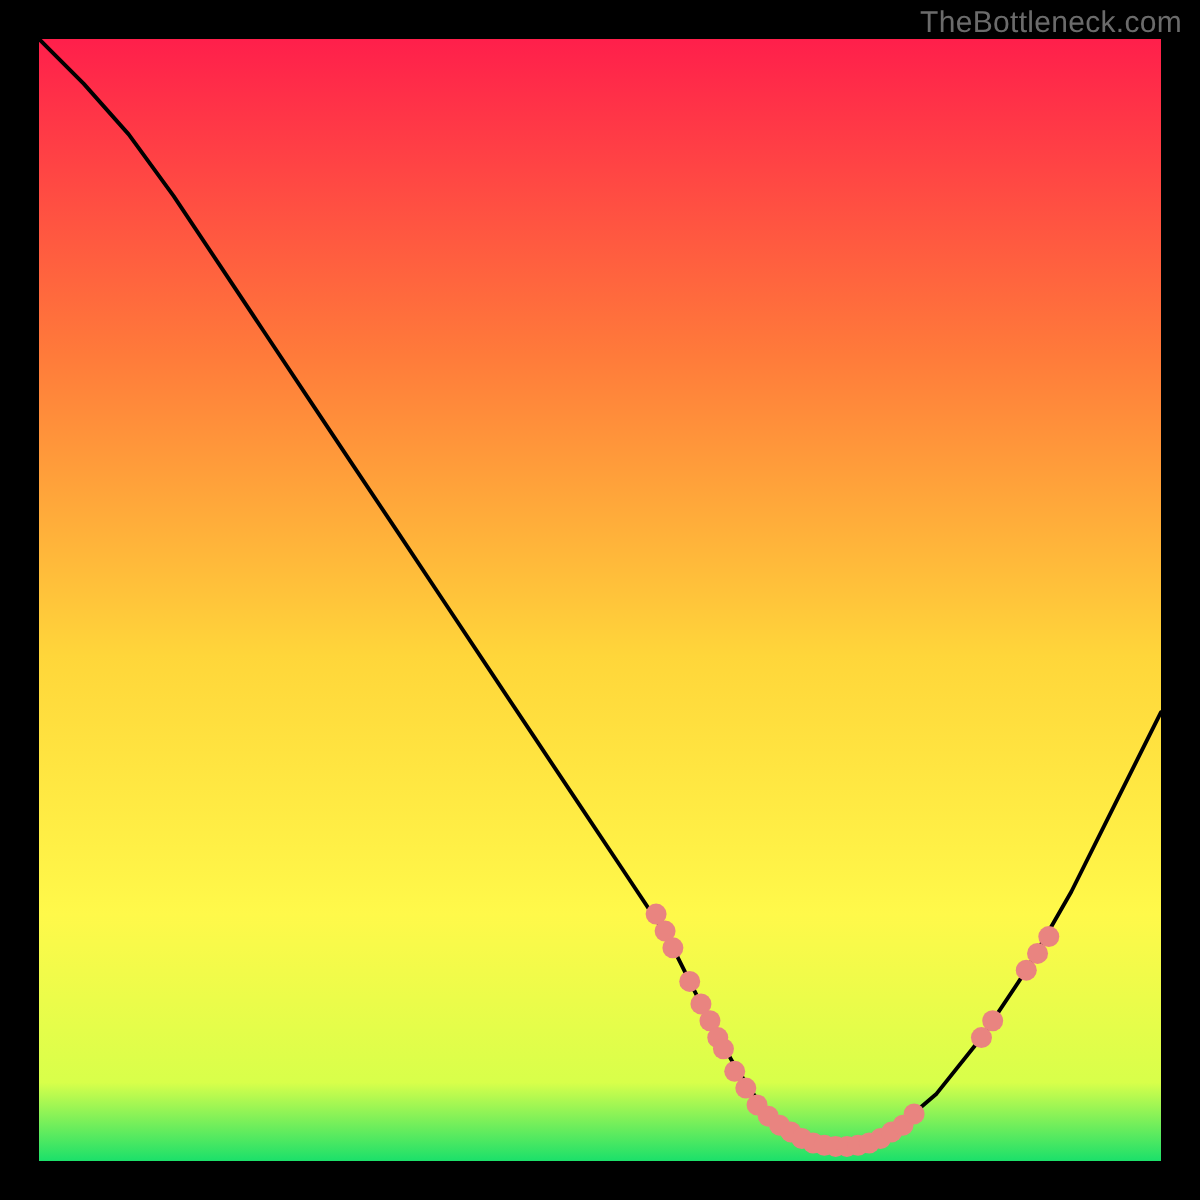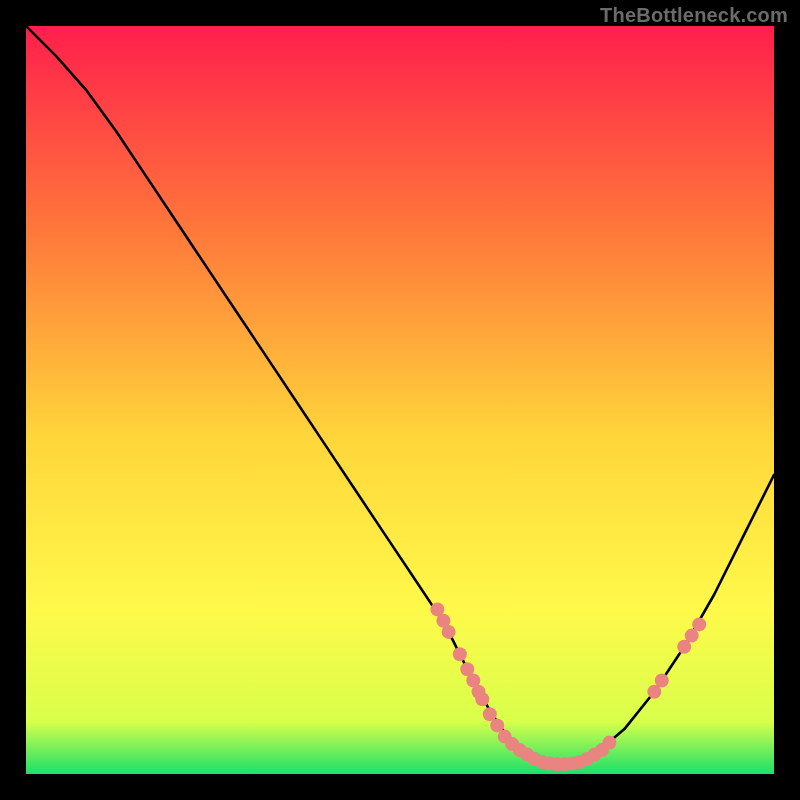--- a/index.html
+++ b/index.html
@@ -18,21 +18,21 @@
     width: 748px;
     height: 748px;
     background: #000;
   }
   .attribution {
     position: absolute;
     top: 4px;
     right: 12px;
     color: #6b6b6b;
     font-size: 20px;
-    font-weight: 700;
+    font-weight: 400;
     letter-spacing: 0.2px;
   }
   svg { display: block; }
 </style>
 </head>
 <body>
 
 <div class="frame">
   <svg id="chart-svg" width="748" height="748" viewBox="0 0 748 748">
     <defs>

